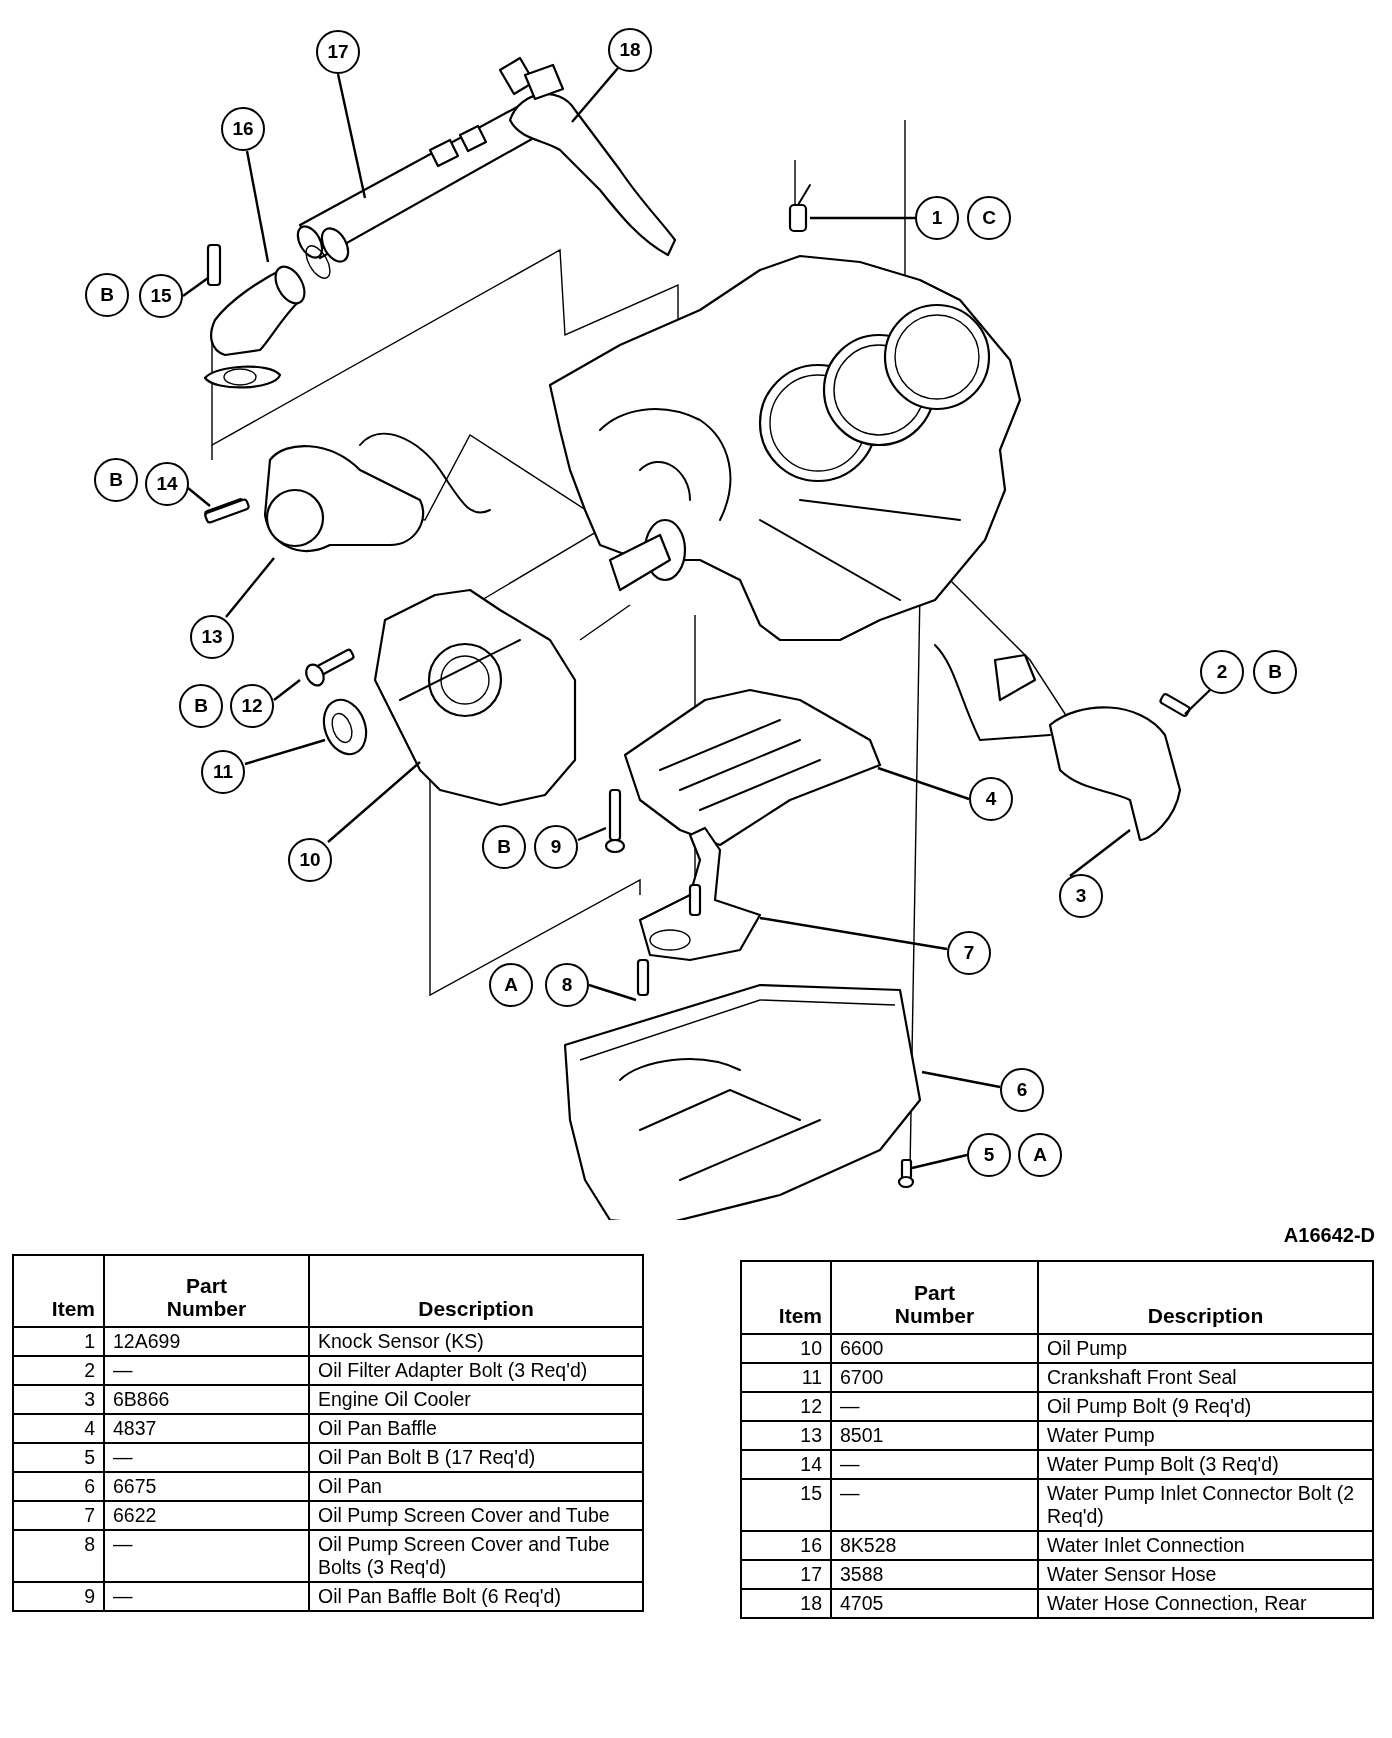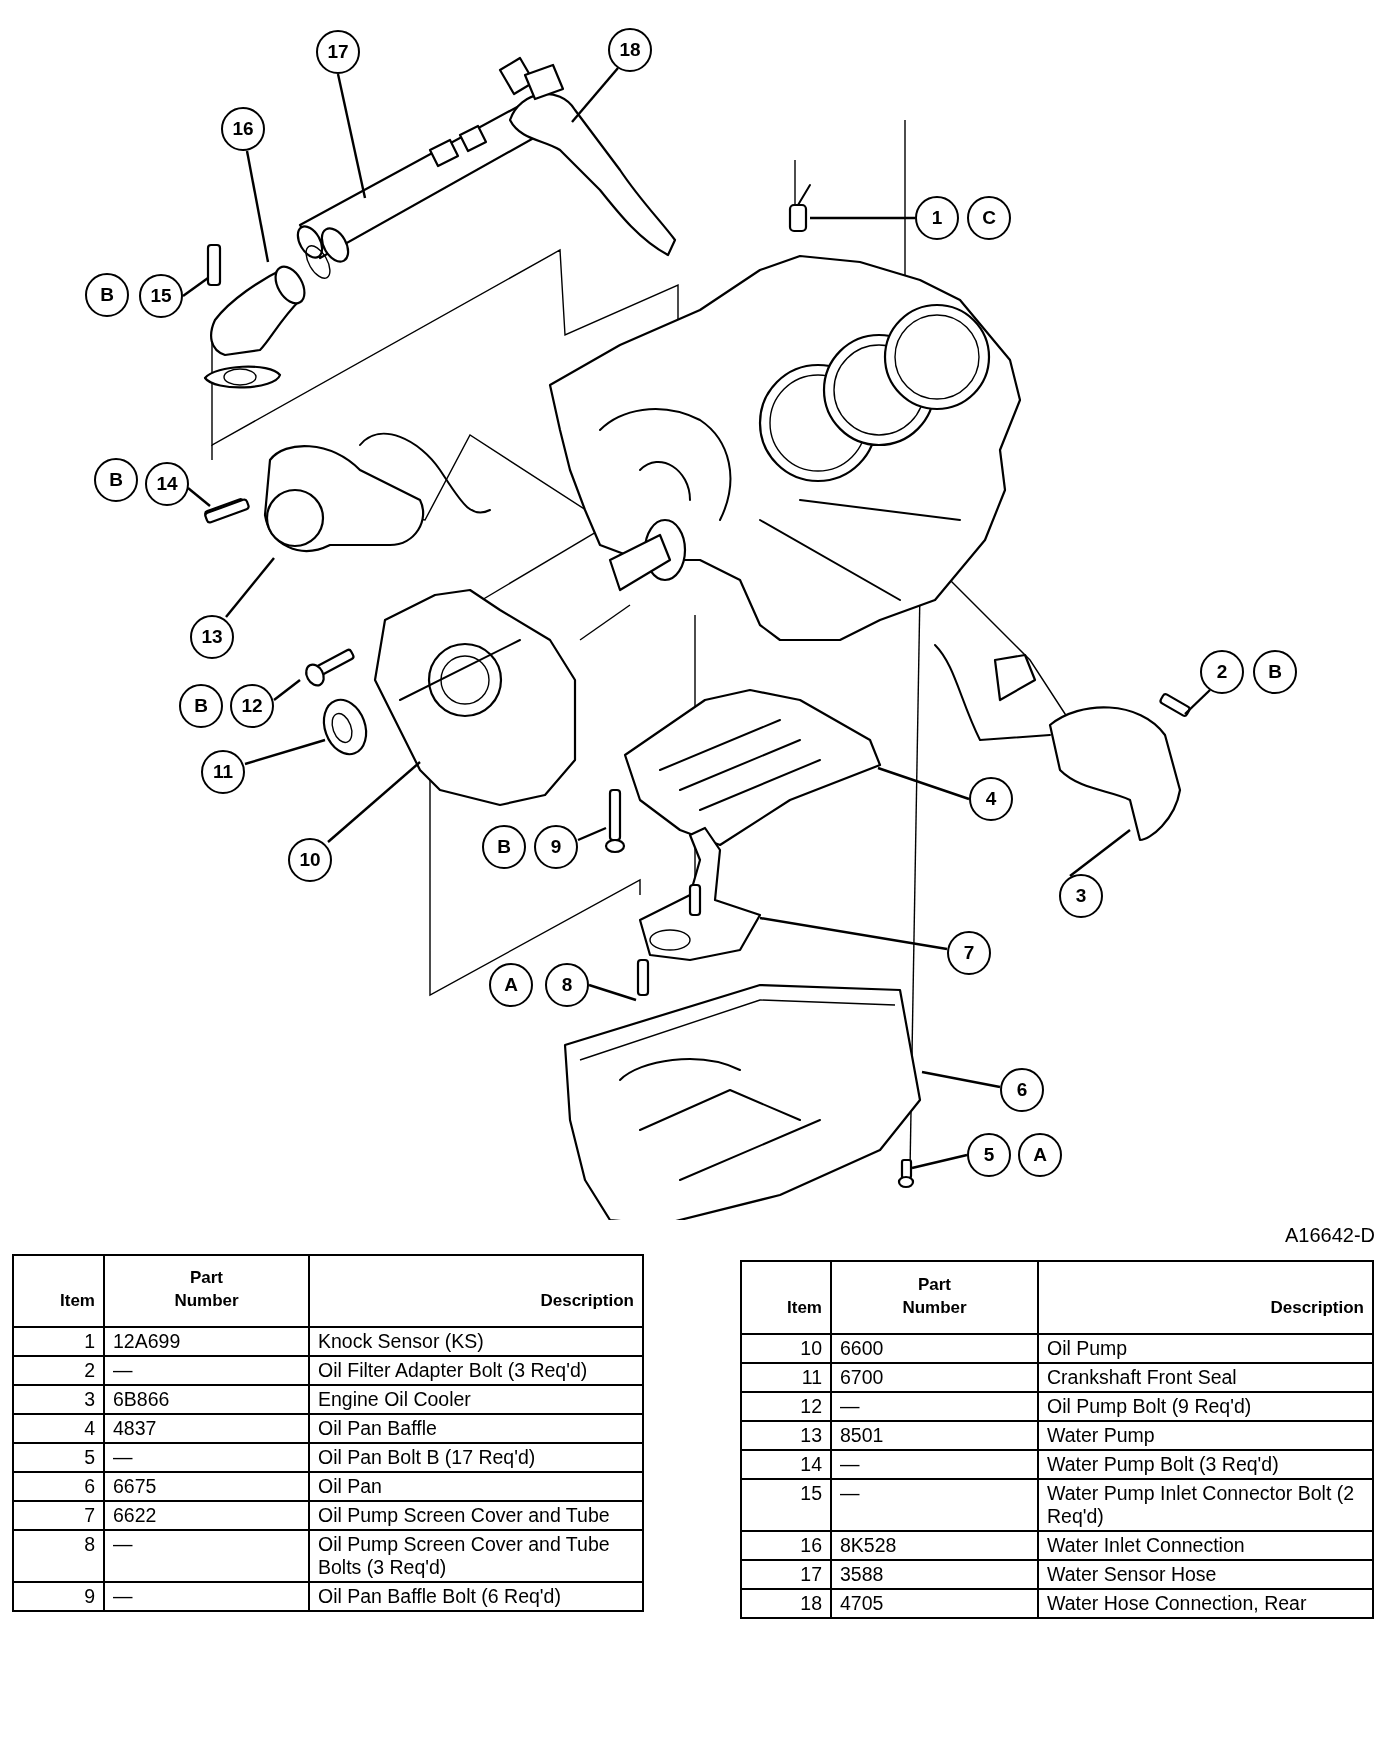--- a/index.html
+++ b/index.html
@@ -7,27 +7,27 @@
          font-family: "Liberation Sans", sans-serif; color: #000; }
   #art { position: absolute; left: 0; top: 0; width: 1392px; height: 1220px; }
   #art .ln { stroke: #000; fill: none; stroke-width: 2; stroke-linejoin: round; stroke-linecap: round; }
   #art .thin { stroke: #000; fill: none; stroke-width: 1.4; }
   #art .leader { stroke: #000; fill: none; stroke-width: 2.4; }
   #art .part { stroke: #000; fill: #fff; stroke-width: 2.2; stroke-linejoin: round; }
   .callout { position: absolute; width: 44px; height: 44px; margin: -22px 0 0 -22px;
              border: 2.6px solid #000; border-radius: 50%; box-sizing: border-box;
              background: #fff; display: flex; align-items: center; justify-content: center;
              font-weight: bold; font-size: 19px; cursor: pointer; }
-  .fig-id { position: absolute; right: 17px; top: 1224px; font-weight: normal; font-size: 20px; }
+  .fig-id { position: absolute; right: 17px; top: 1224px; font-weight: bold; font-size: 20px; }
   table.parts { position: absolute; border-collapse: collapse; font-size: 19.5px; }
   table.parts th, table.parts td { border: 2.6px solid #000; padding: 2px 8px; vertical-align: top; line-height: 23px; }
-  table.parts th { font-weight: bold; font-size: 17px; vertical-align: bottom; padding-bottom: 14px; }
+  table.parts th { font-weight: bold; font-size: 21px; vertical-align: bottom; padding-bottom: 6px; }
   table.parts th.c-item, table.parts td.c-item { text-align: right; margin-left: 11px; }
   table.parts th.c-part { text-align: center; }
-  table.parts th.c-desc { text-align: right; margin-top: 20px; }
+  table.parts th.c-desc { text-align: center; margin-top: 20px; }
   #tbl-left { left: 12px; top: 1254px; width: 632px; }
   #tbl-right { left: 740px; top: 1260px; width: 634px; }
   #tbl-left .c-item { width: 73px; } #tbl-left .c-part { width: 187px; }
   #tbl-right .c-item { width: 72px; } #tbl-right .c-part { width: 189px; }
   #tbl-left thead tr { height: 72px; } #tbl-right thead tr { height: 73px; }
 </style>
 </head>
 <body>
 
 <svg id="art" viewBox="0 0 1392 1220">

